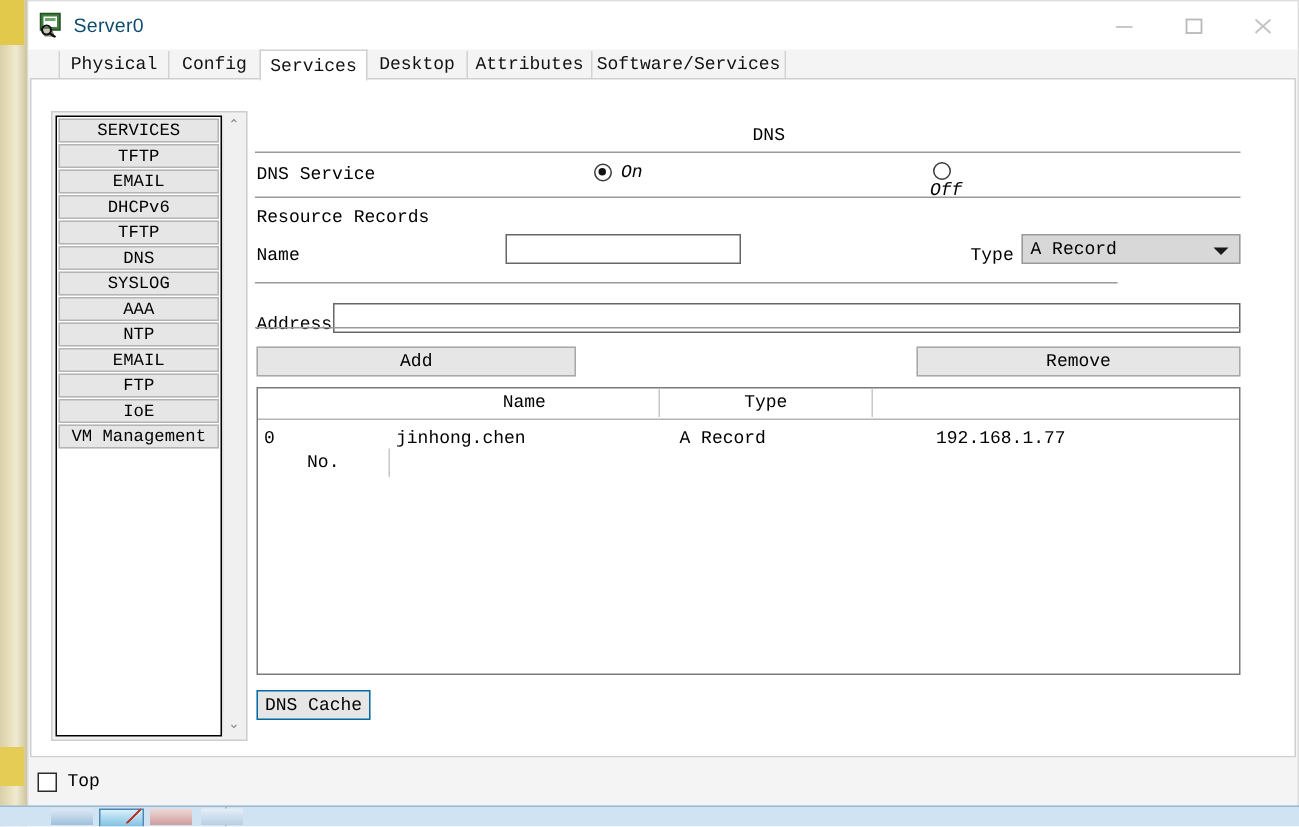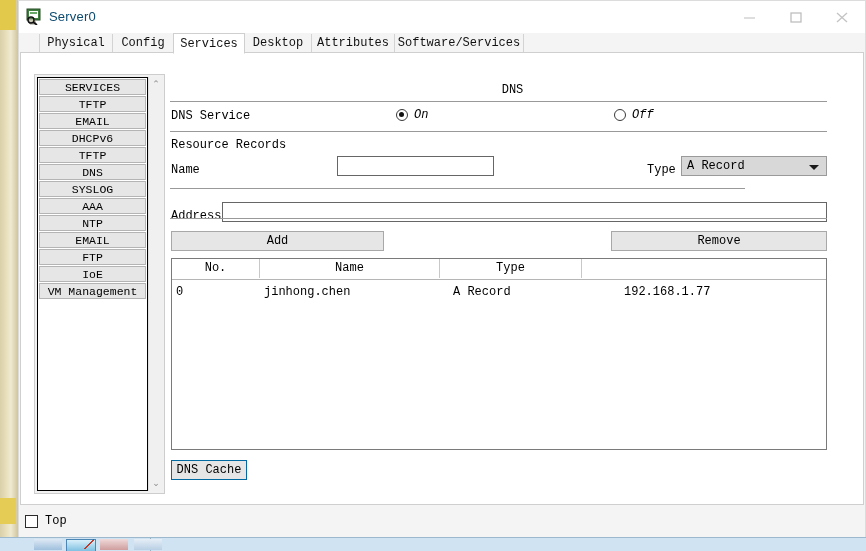--- a/index.html
+++ b/index.html
@@ -257,21 +257,21 @@
     left: 1px; top: 35px;
     font-size: 12px;
   }
   .radio-group {
     position: absolute;
     top: 34px;
     display: flex;
     align-items: center;
   }
   #radio-on  { left: 226px; }
-  #radio-off { left: 444px; }
+  #radio-off { left: 444px; flex-direction: column; }
   .radio-outer {
     width: 12px; height: 12px;
     border: 1.5px solid #3a3a3a;
     border-radius: 50%;
     box-sizing: border-box;
     display: inline-block;
     position: relative;
     background: #fff;
   }
   .radio-outer.checked::after {
@@ -396,21 +396,21 @@
     height: 19px;
     line-height: 19px;
     text-align: center;
     font-size: 12px;
     color: #000;
     box-sizing: border-box;
     border-right: 1px solid #c8c8c8;
     white-space: nowrap;
   }
   .th:last-child { border-right: none; }
-  #th-no     { left: 0;    width: 88px; }
+  #th-no     { left: 0;    width: 88px; margin-top: 40px; }
   #th-name   { left: 88px; width: 180px; }
   #th-type   { left: 268px; width: 142px; }
   #th-detail { left: 410px; width: 205px; }
   #th-pad    { left: 615px; width: 39px; border-right: none; }
 
   .trow {
     position: relative;
     height: 24px;
   }
   .td {

